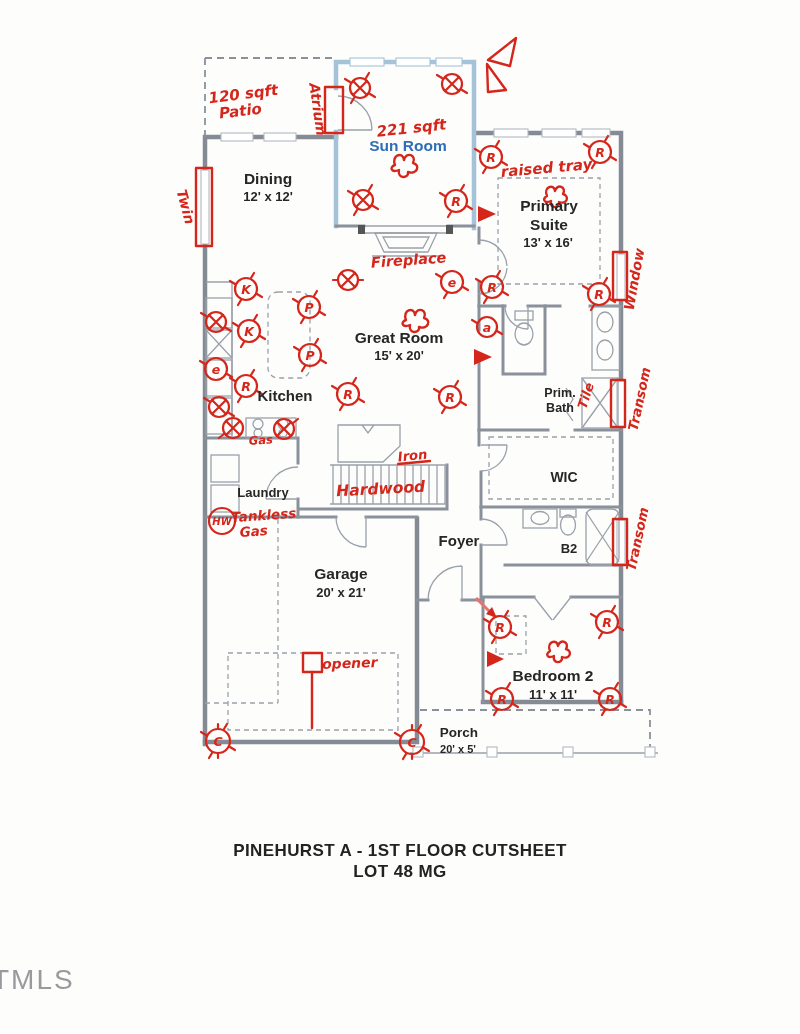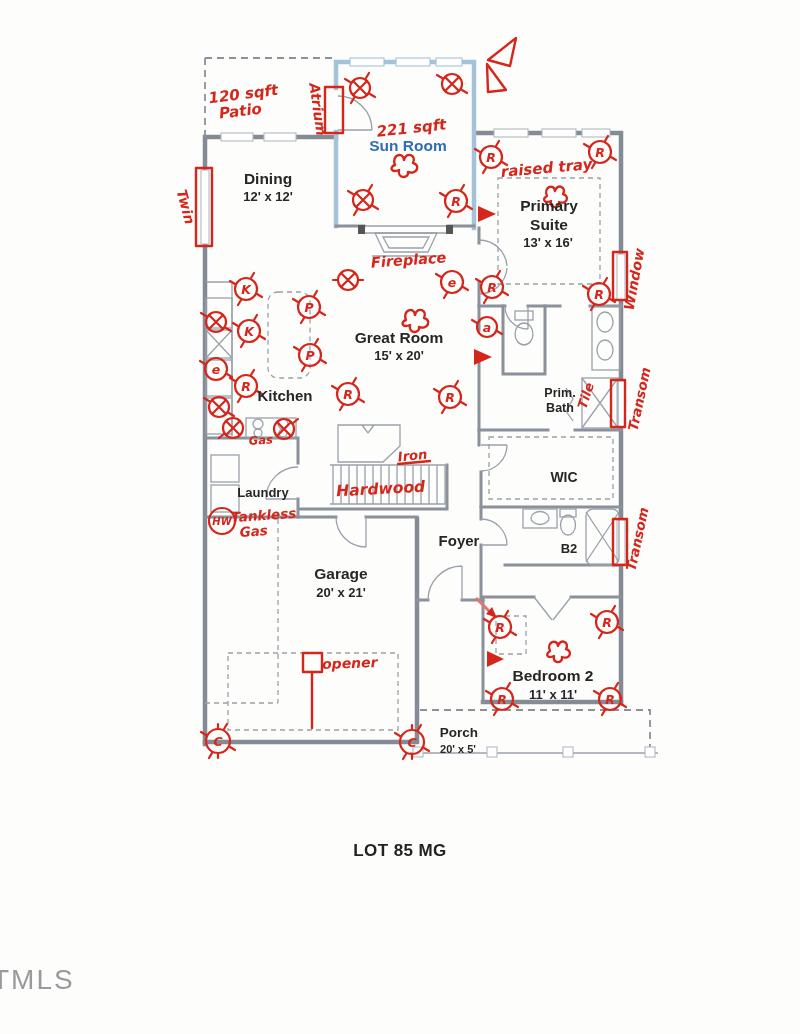--- a/index.html
+++ b/index.html
@@ -377,18 +377,19 @@
     <text class="blabel" x="341" y="579">Garage</text>
     <text class="bdims" x="341" y="597">20' x 21'</text>
     <text class="blabel" x="553" y="681">Bedroom 2</text>
     <text class="bdims" x="553" y="699">11' x 11'</text>
     <text class="bdims" x="459" y="737" style="font-size:13.5px">Porch</text>
     <text class="bdims" x="458" y="753" style="font-size:11px">20' x 5'</text>
   </g>
 </svg>
 
   <div class="titleblock">
-    <div>LOT 85 MG</div>
+    <div>PINEHURST A - 1ST FLOOR CUTSHEET</div>
+    <div>LOT 48 MG</div>
   </div>
 
   <div class="wm">TMLS</div>
 
 </div>
 
 </body></html>

